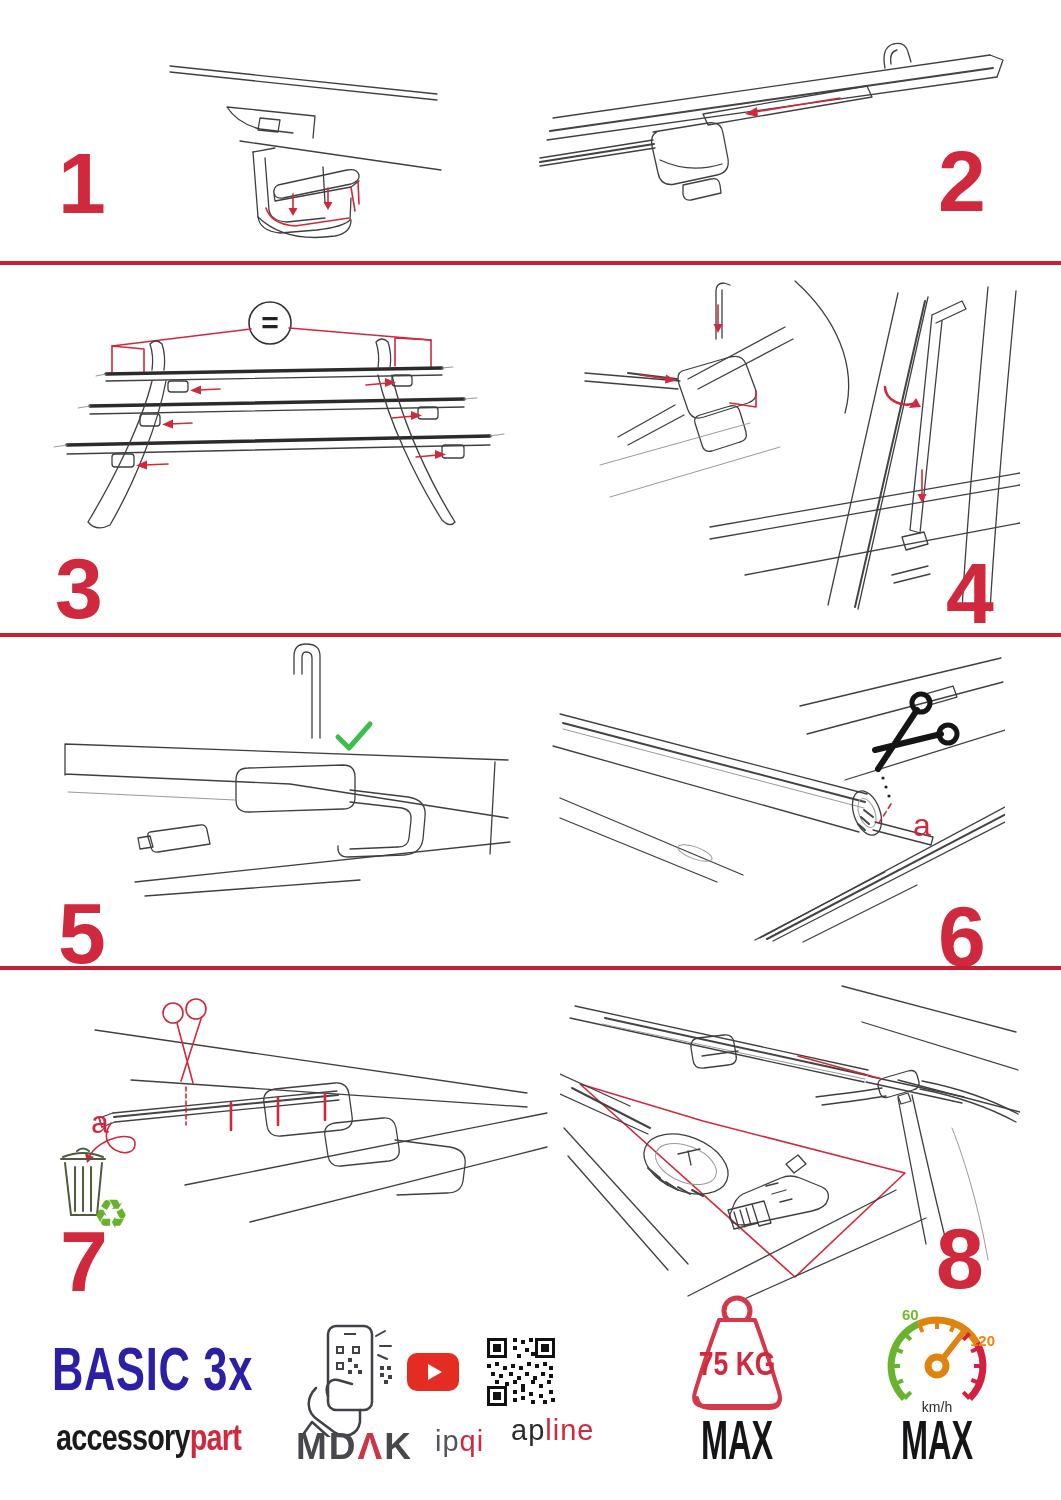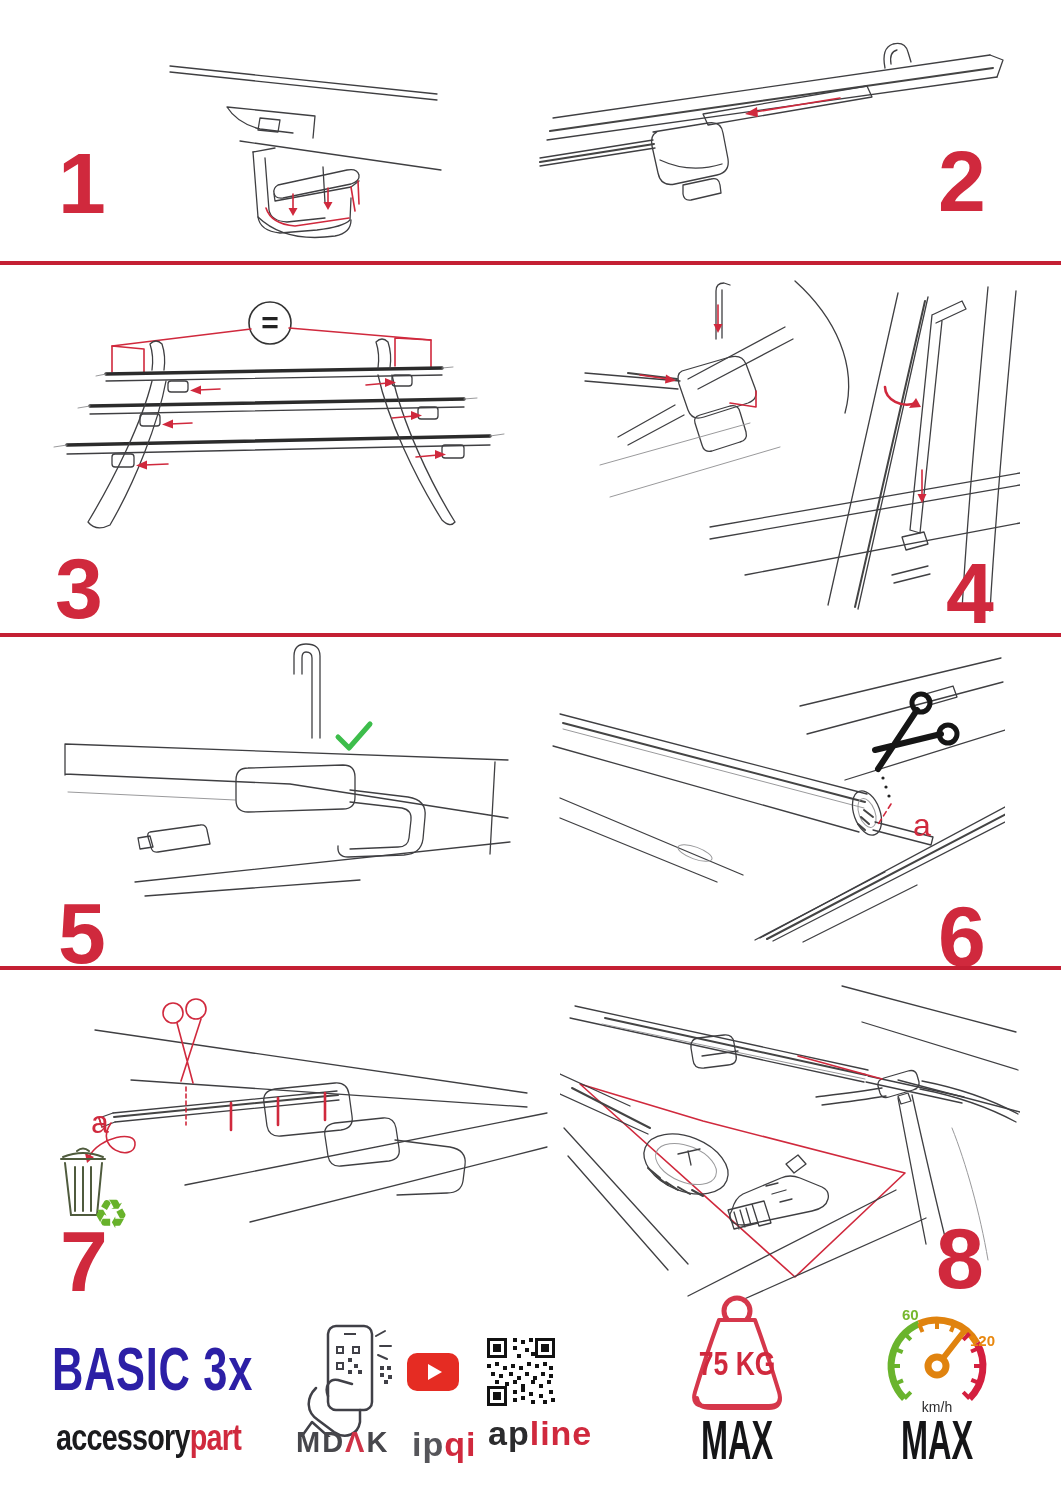--- a/index.html
+++ b/index.html
@@ -17,23 +17,23 @@
   .srw{stroke:#d0293d;stroke-width:2.6;fill:none;stroke-linecap:round;}
   .fr{fill:#d0293d;stroke:none;}
   .sb{stroke:#151515;fill:none;stroke-linecap:round;}
   .grn{stroke:#3dbd4b;stroke-width:5;fill:none;stroke-linecap:round;stroke-linejoin:round;}
   .atext{fill:#d0293d;font-size:32px;font-family:"Liberation Sans",sans-serif;}
   
   .ftxt{position:absolute;white-space:nowrap;line-height:1;}
   .basic{color:#2c1fa6;font-size:62px;font-weight:700;transform:scaleX(.70);transform-origin:left bottom;letter-spacing:1px;}
   .brandsub{font-size:36px;font-weight:700;transform:scaleX(.80);transform-origin:left bottom;letter-spacing:-1px;}
   .brandsub .bk{color:#1b1b1d;} .brandsub .rd{color:#d0293d;}
-  .logo{font-size:29px;font-weight:700;color:#47474c;letter-spacing:2px;}
+  .logo{font-size:37px;font-weight:700;color:#47474c;letter-spacing:2px;}
   .logo .rd{color:#cf3347;}
-  .logolc{font-size:34px;font-weight:700;color:#55555a;letter-spacing:1px;}
+  .logolc{font-size:29px;font-weight:400;color:#55555a;letter-spacing:1px;margin-left:23px;}
   .logolc .rd{color:#d0293d;}
   .maxlbl{font-size:56px;font-weight:700;color:#151517;transform:scaleX(.58);transform-origin:center bottom;}
 </style>
 </head>
 <body>
 
 <div id="sheet">
 
   <svg class="ill" style="left:165px;top:28px" width="280" height="220" viewBox="0 0 280 220">
     <path class="s" d="M5 38 L272 66 M5 44 L272 72"></path>

